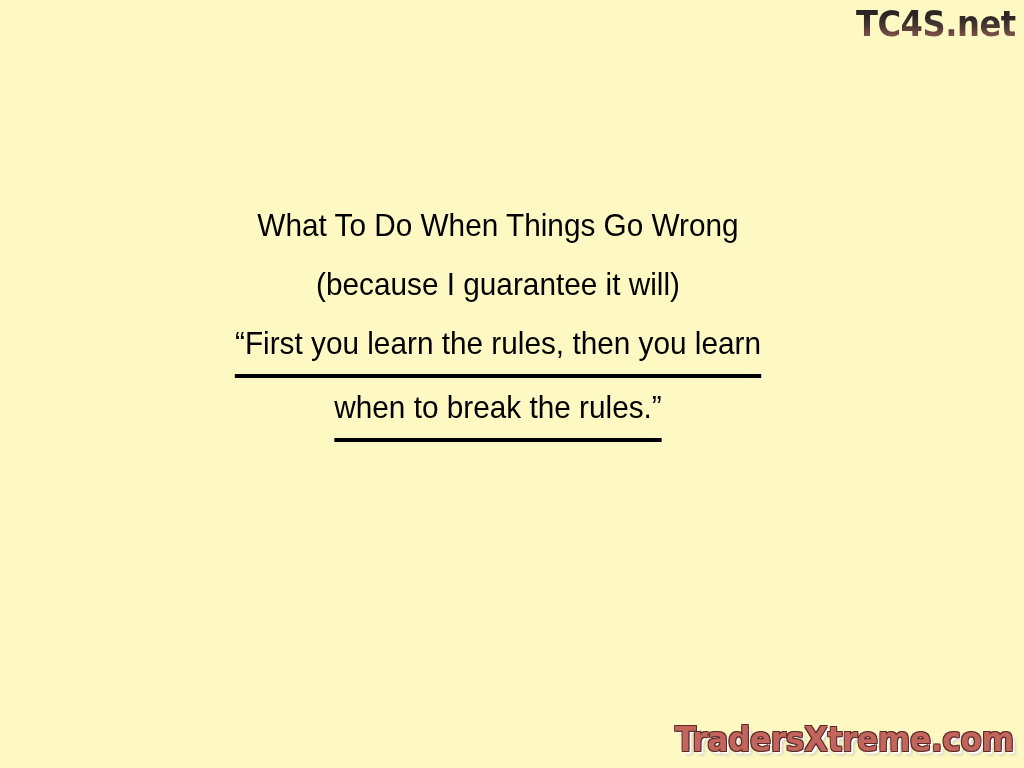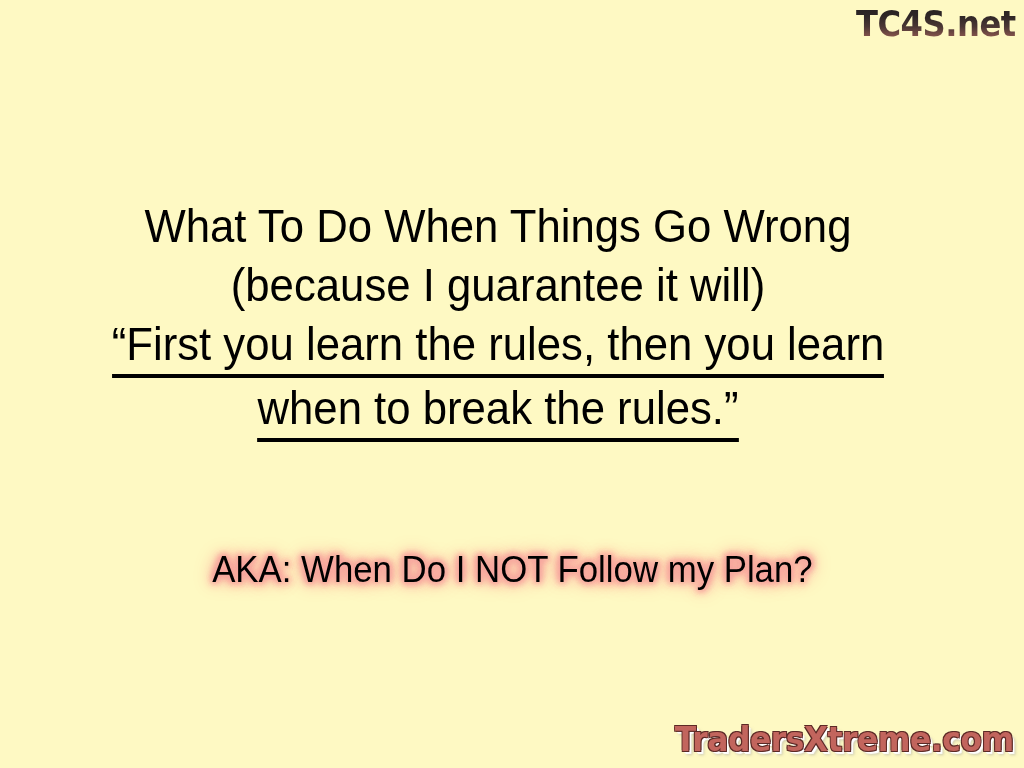--- a/index.html
+++ b/index.html
@@ -48,21 +48,21 @@
 
   
   #title-block {
     position: absolute;
     top: 196px;
     left: 0;
     width: 996px;
     text-align: center;
     font-family: "Liberation Sans", sans-serif;
     font-weight: 400;
-    font-size: 47px;
+    font-size: 32px;
     line-height: 59px;
     color: #000000;
     white-space: nowrap;
   }
   #title-block .tline {
     display: block;
     transform: scaleX(0.93);
   }
   #title-block .quoted {
     display: inline-block;
@@ -159,19 +159,16 @@
   <div id="tc4s-logo">TC4S.net</div>
 
   <div id="title-block">
     <span class="tline">What To Do When Things Go Wrong</span>
     <span class="tline">(because I guarantee it will)</span>
     <span class="tline"><span class="quoted">“First you learn the rules, then you learn</span></span>
     <span class="tline"><span class="quoted">when to break the rules.”</span></span>
   </div>
 
 
-  <div id="aka-line">
-    <span class="aka-text">AKA: When Do I NOT Follow my Plan?</span>
-  </div>
 
   <div id="tx-logo">TradersXtreme.com</div>
 
 </div>
 
 </body></html>

